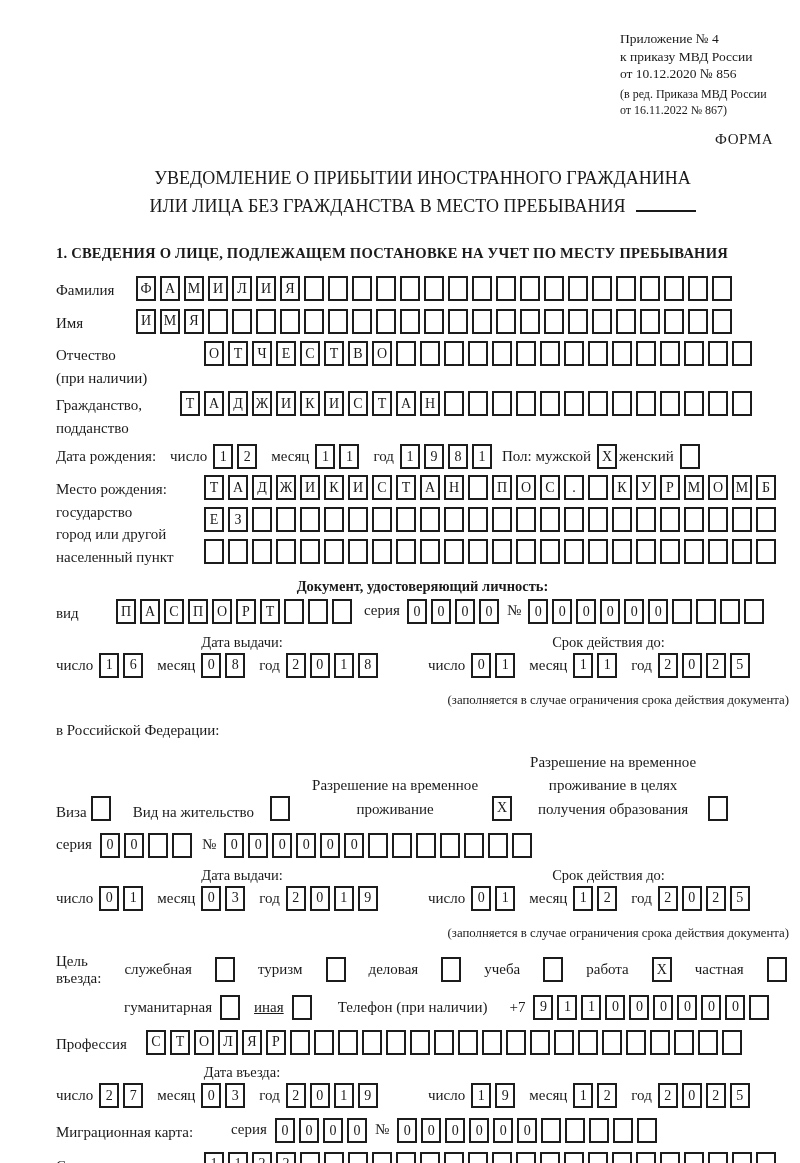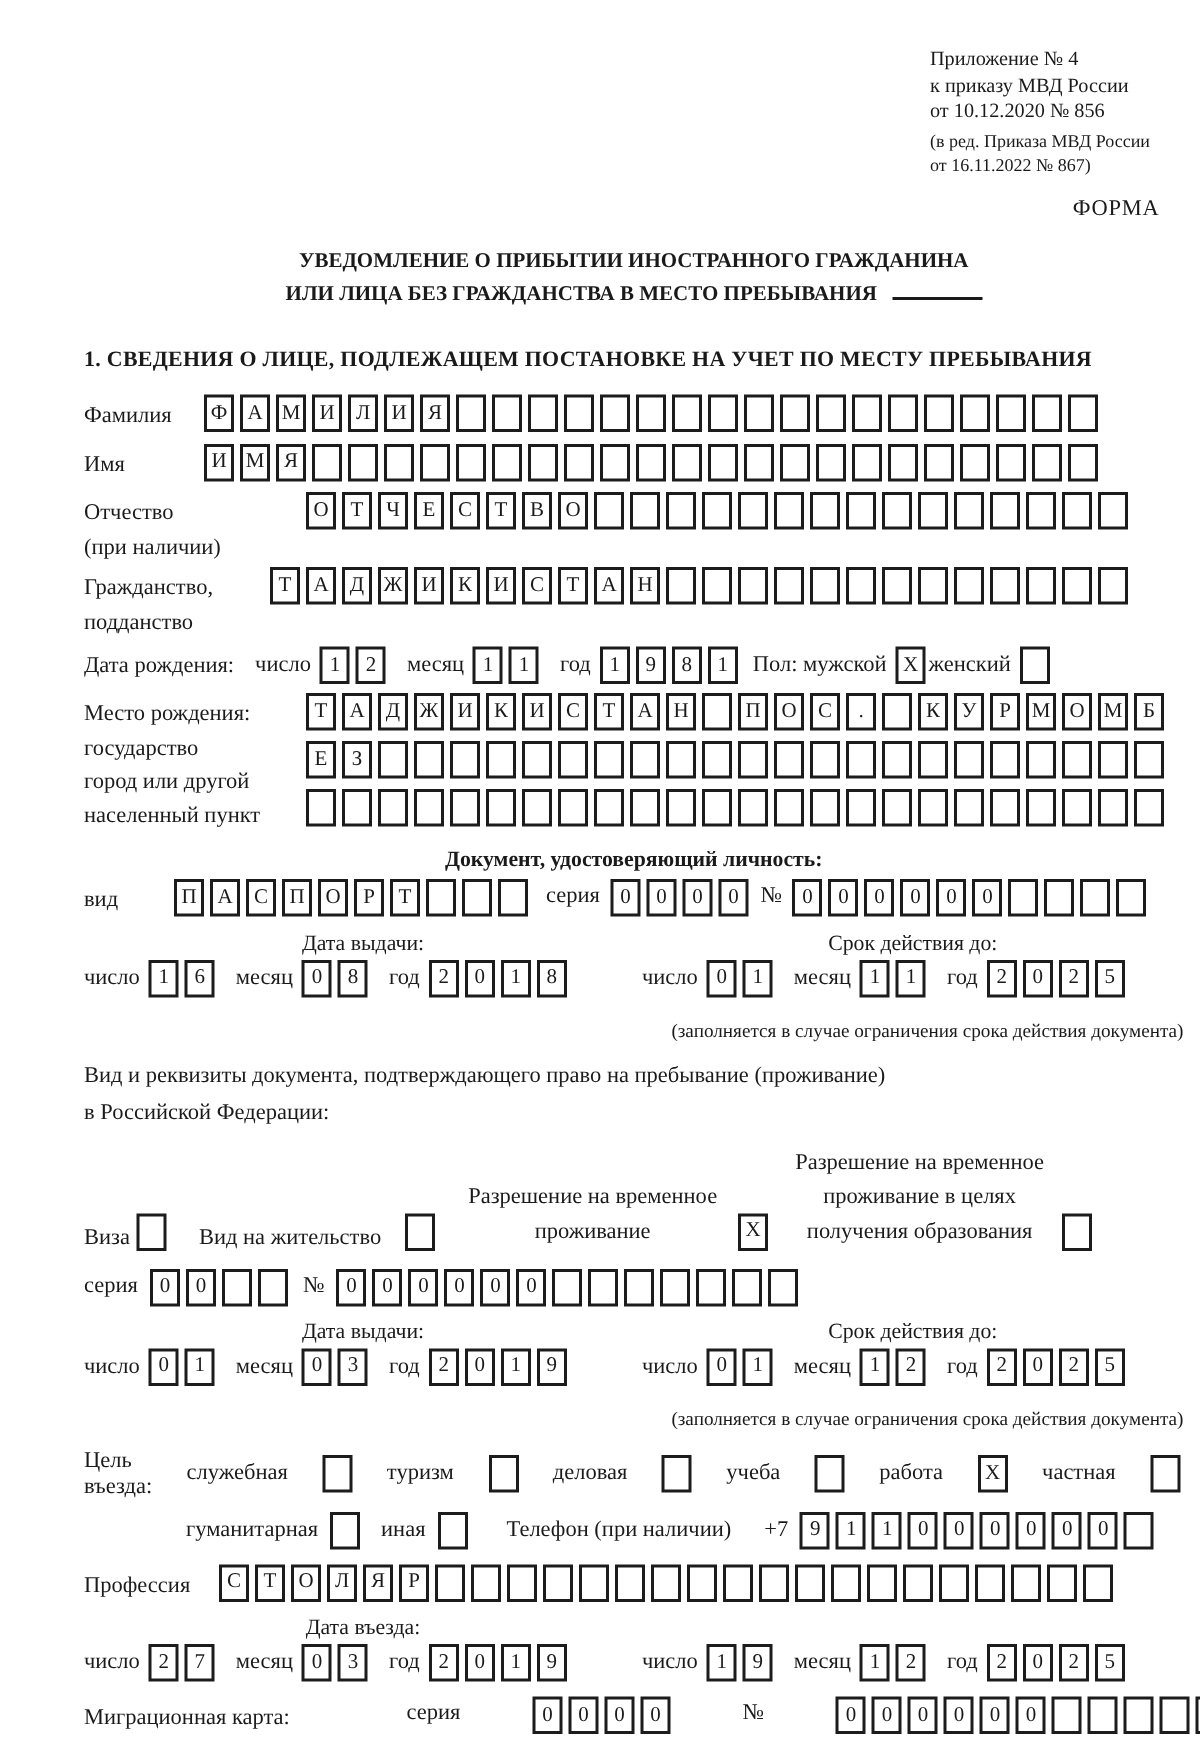--- a/index.html
+++ b/index.html
@@ -9,21 +9,21 @@
     font-family:"Liberation Serif", serif;
     color:#1a1a1a; font-size:15px;
     overflow:hidden;
   }
   .page { padding:30px 11px 20px 56px; }
 
   .refblock { margin-left:564px; font-size:13.5px; line-height:1.3; }
   .refblock .sub { font-size:12px; margin-top:4px; line-height:1.33; }
   .form-label { text-align:right; font-weight:normal; font-size:15px; letter-spacing:0.5px; margin-top:12px; padding-right:16px; }
 
-  .title { text-align:center; font-weight:bold; font-size:14px; margin-top:16px; line-height:1.6; }
+  .title { text-align:center; font-weight:normal; font-size:18px; margin-top:16px; line-height:1.6; }
   .title-underline { display:inline-block; width:60px; border-bottom:2px solid #1a1a1a; margin-left:10px; vertical-align:baseline; }
 
   .sec-heading { font-weight:bold; font-size:14.6px; margin-top:24px; letter-spacing:0.2px; }
 
   .frow { display:flex; align-items:flex-start; margin-top:7px; }
   .lbl { font-size:15px; line-height:1.5; padding-top:3px; flex-shrink:0; }
   .lbl2 { font-size:15px; line-height:1.5; }
   .boxes { display:flex; gap:4px; flex-shrink:0; }
   .cb {
     width:20px; height:25px; border:2px solid #1c1c1c;
@@ -405,21 +405,20 @@
             <span class="cb">0</span>
             <span class="cb">2</span>
             <span class="cb">5</span>
           </span>
       </span>
     </div>
     <div class="dnote">(заполняется в случае ограничения срока действия документа)</div>
   </div>
 
   <div class="intro">
-    <div>Вид и реквизиты документа, подтверждающего право на пребывание (проживание)</div>
     <div>в Российской Федерации:</div>
   </div>
 
   <div class="permit">
     <span class="inline-lbl">Виза</span>
     <span class="boxes" style="margin-left:4px;">
         <span class="cb"></span>
       </span>
     <span class="inline-lbl" style="margin-left:22px;">Вид на жительство</span>
     <span class="boxes" style="margin-left:16px;">
@@ -546,21 +545,21 @@
     <span class="boxes">
         <span class="cb"></span>
       </span>
   </div>
 
   <div class="goal2">
     <span>гуманитарная</span>
     <span class="boxes">
         <span class="cb"></span>
       </span>
-    <span style="margin-left:6px;">иная</span>
+    <span style="margin-left:6px;text-decoration:underline;">иная</span>
     <span class="boxes">
         <span class="cb"></span>
       </span>
     <span style="margin-left:18px;">Телефон (при наличии)</span>
     <span style="margin-left:14px;">+7</span>
     <span class="boxes">
         <span class="cb">9</span>
         <span class="cb">1</span>
         <span class="cb">1</span>
         <span class="cb">0</span>
@@ -643,21 +642,21 @@
         <span class="boxes">
             <span class="cb">2</span>
             <span class="cb">0</span>
             <span class="cb">2</span>
             <span class="cb">5</span>
           </span>
       </span>
     </div>
   </div>
 
-  <div class="frow" style="margin-top:10px;gap:40px;">
+  <div class="frow" style="margin-top:10px;">
     <span class="lbl" style="width:175px;">Миграционная карта:</span>
     <span class="inline-lbl" style="margin-right:8px;">серия</span>
     <span class="boxes">
         <span class="cb">0</span>
         <span class="cb">0</span>
         <span class="cb">0</span>
         <span class="cb">0</span>
       </span>
     <span class="inline-lbl" style="margin-left:8px; margin-right:8px;">№</span>
     <span class="boxes">

